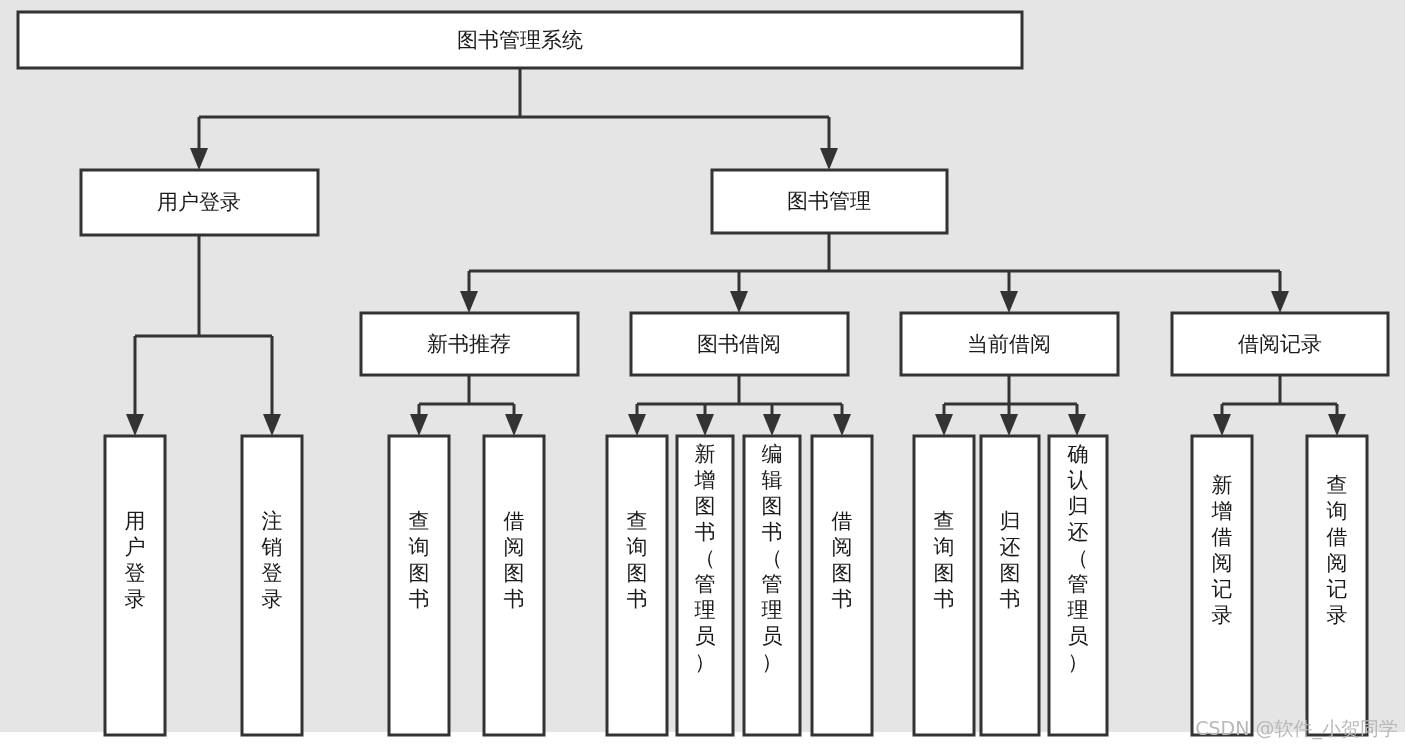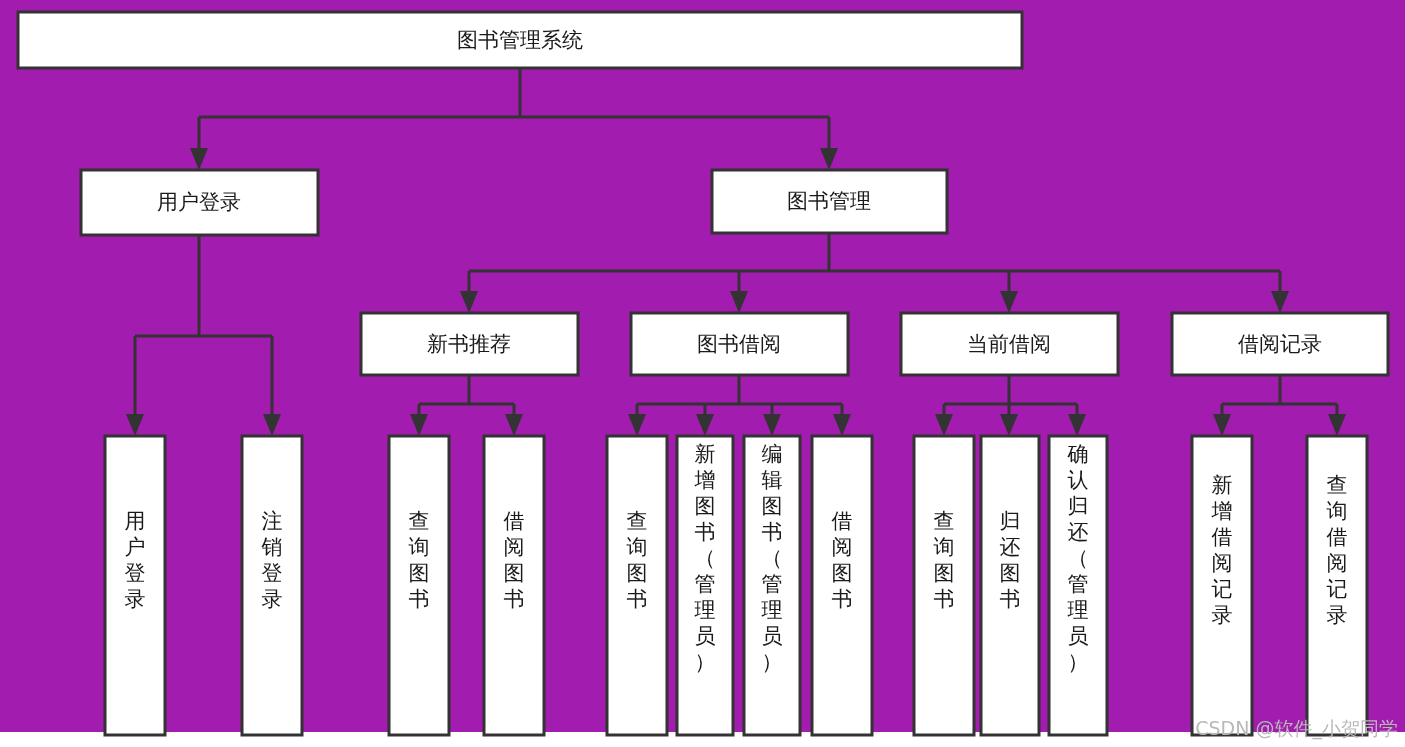--- a/index.html
+++ b/index.html
@@ -11,21 +11,21 @@
   body {
     width: 1405px;
     height: 747px;
     overflow: hidden;
     font-family: "DejaVu Sans", "Liberation Sans", sans-serif;
   }
   #diagram-root {
     position: relative;
     width: 1405px;
     height: 732px;
-    background: #a21caf;
+    background: #e5e5e5;
   }
   svg.diagram-canvas {
     display: block;
     width: 1405px;
     height: 747px;
   }
   .node-box {
     fill: #ffffff;
     stroke: #333333;
     stroke-width: 3;

